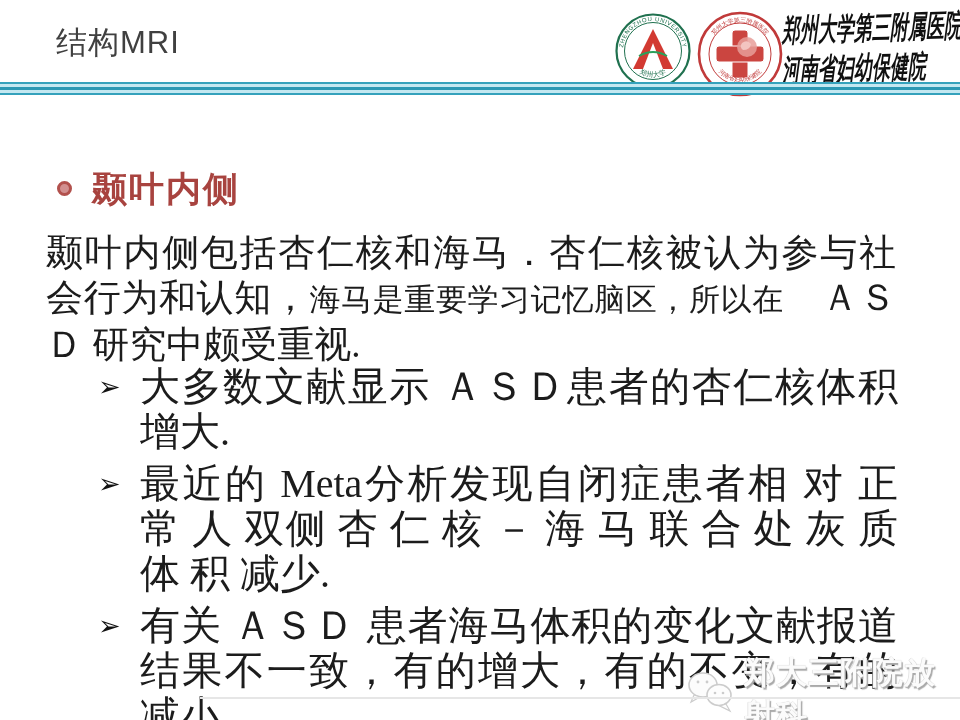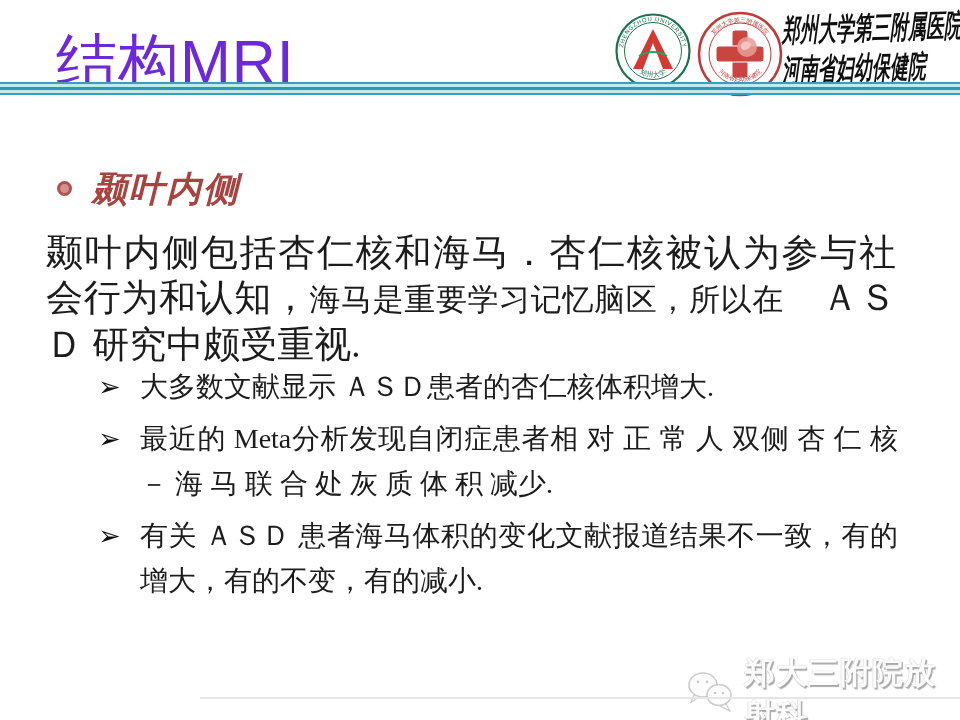--- a/index.html
+++ b/index.html
@@ -8,21 +8,21 @@
     width:960px;height:720px;
     background:#ffffff;
     overflow:hidden;
     font-family:"Liberation Serif","DejaVu Serif",serif;
     margin:0 auto;
   }
   
   .slide-title{
     position:absolute;left:56px;top:22px;
     font-family:"Liberation Sans","DejaVu Sans",sans-serif;
-    font-size:61px;font-weight:500;color:#6d28d9;letter-spacing:1px;
+    font-size:31px;font-weight:500;color:#404040;letter-spacing:1px;
   }
   .divider{
     position:absolute;left:0;top:82px;width:960px;height:13px;
     background:linear-gradient(to bottom,
       #35a2bc 0px,#35a2bc 2.5px,
       #c4e8f1 2.5px,#c4e8f1 5.5px,
       #2c98b3 5.5px,#2c98b3 8px,
       #c4e8f1 8px,#c4e8f1 10.8px,
       #35a2bc 10.8px,#35a2bc 13px);
   }
@@ -33,21 +33,21 @@
   .calligraphy{
     position:absolute;left:172px;top:10px;width:180px;
     color:#101010;white-space:nowrap;
   }
   .calligraphy div{
     font-family:"DejaVu Serif",serif;font-style:italic;font-weight:bold;
     font-size:31px;line-height:40px;
     transform:scaleX(0.58) rotate(-1deg);transform-origin:left center;
   }
   
-  .heading-row{position:absolute;left:57px;top:166px;display:flex;align-items:flex-start;font-style:italic;}
+  .heading-row{position:absolute;left:57px;top:166px;display:flex;align-items:flex-start;}
   .heading-bullet{
     width:9px;height:9px;border-radius:50%;
     background:#d29090;border:3px solid #b2514d;
     margin:15px 20px 0 0;flex:none;
   }
   .heading-text{
     font-size:35px;font-weight:bold;color:#a8433f;letter-spacing:2px;
   }
   .para{
     position:absolute;left:46px;top:230px;width:850px;
@@ -58,21 +58,21 @@
   .bullet-list{
     position:absolute;left:98px;top:364px;width:800px;
     list-style:none;margin:0;padding:0;
   }
   .bullet-item{display:flex;align-items:flex-start;margin-bottom:7px;}
   .bullet-marker{
     flex:none;width:42px;font-size:27px;line-height:45px;color:#111;
     font-family:"DejaVu Sans",sans-serif;
   }
   .bullet-text{
-    font-size:28px;line-height:45px;color:#1c1c1c;text-align:justify;
+    font-size:40px;line-height:45px;color:#1c1c1c;text-align:justify;
   }
   
   .watermark{
     position:absolute;left:686px;top:652px;
     display:flex;align-items:center;
   }
   .wm-icon{flex:none;margin-right:6px;}
   .wm-text{
     font-size:31px;font-weight:bold;letter-spacing:1px;
     color:#fbfbfb;

